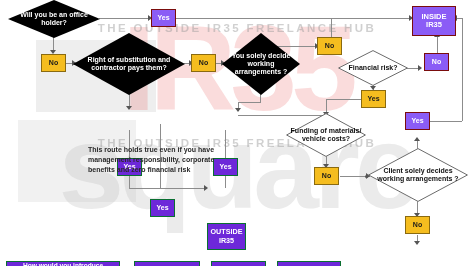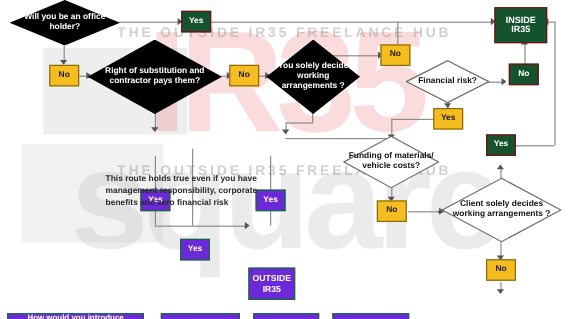--- a/index.html
+++ b/index.html
@@ -139,21 +139,21 @@
     position: absolute; left:0; top:0; right:0; bottom:0; z-index: 1;
   }
 
   .box {
     border: 1px solid #6b6b6b;
     font-size: 7px;
     color: #ffffff;
     padding: 1px 2px;
   }
   .box.yellow { background: #f5bd1f; border-color: #8a6a10; color: #1b1b1b; }
-  .box.red    { background: #14532d; border-color: #7a0d0d; color: #ffffff; }
+  .box.red    { background: #8b5cf6; border-color: #7a0d0d; color: #ffffff; }
   .box.green  { background: #6d28d9; border-color: #0a6f31; color: #ffffff; margin-top: 47px; }
 
   .note {
     position: absolute;
     font-size: 7px;
     font-weight: 700;
     color: #2a2a2a;
     line-height: 1.45;
     text-align: left;
     z-index: 6;

